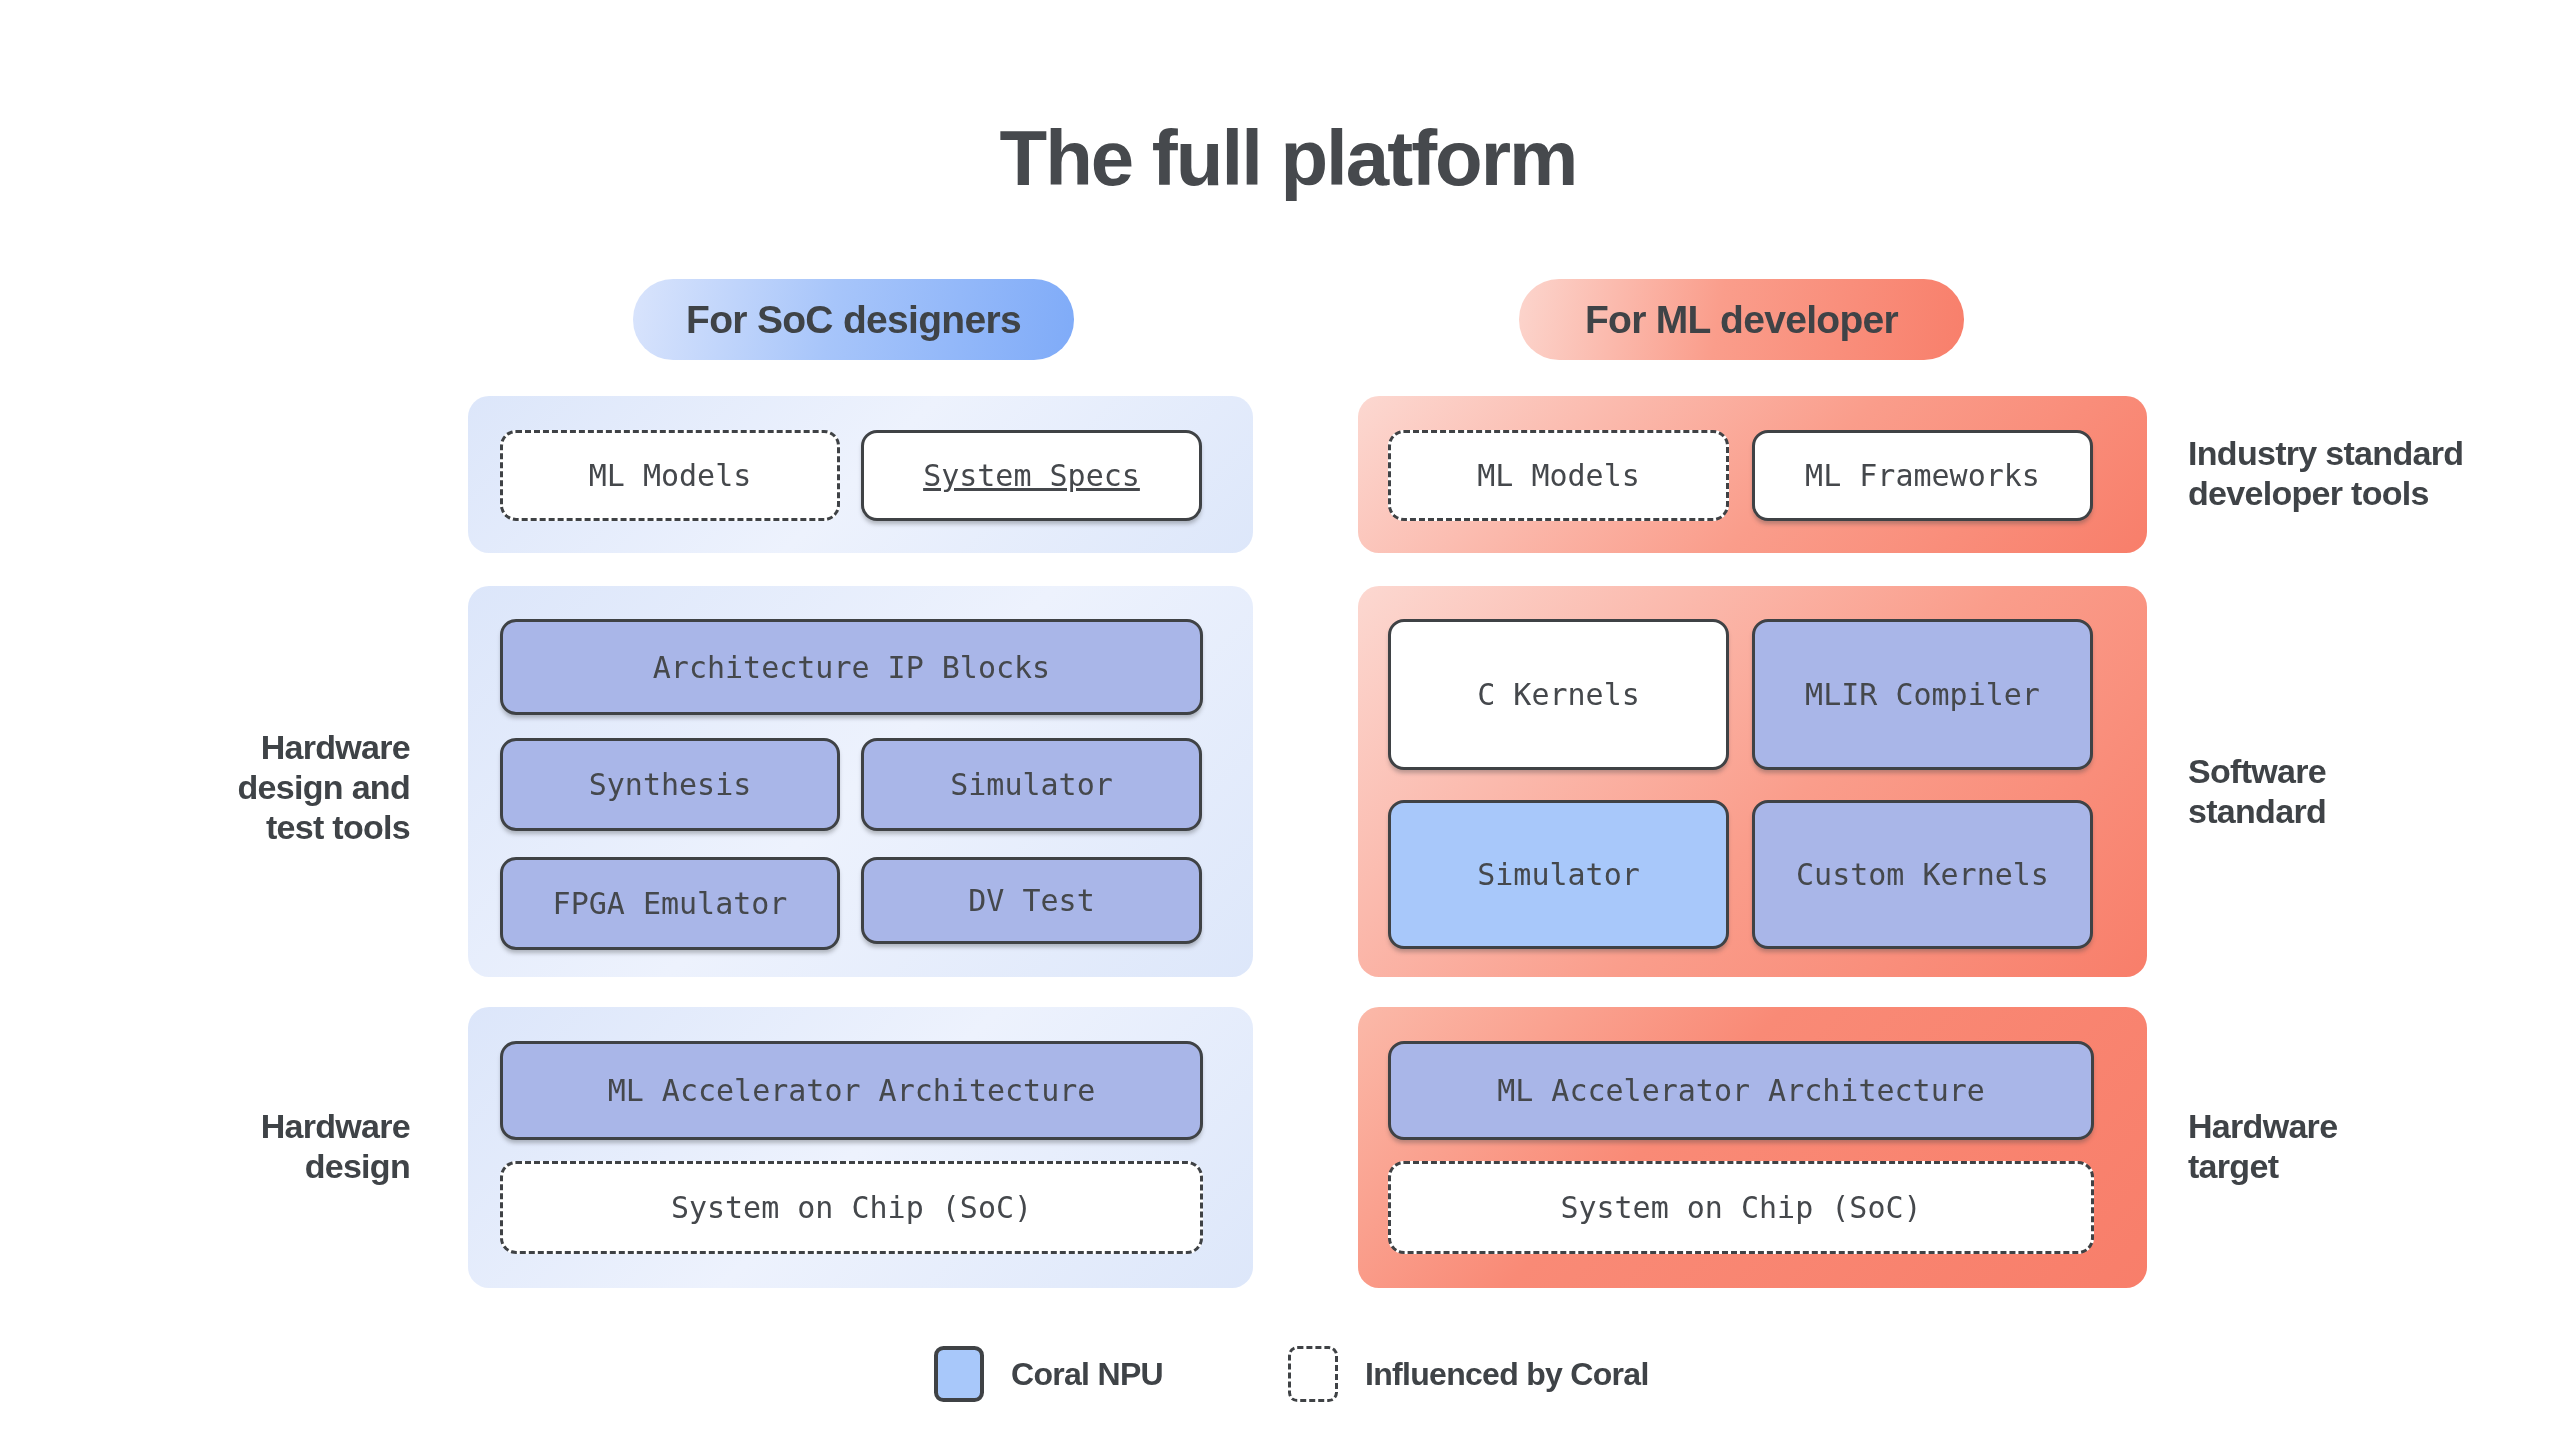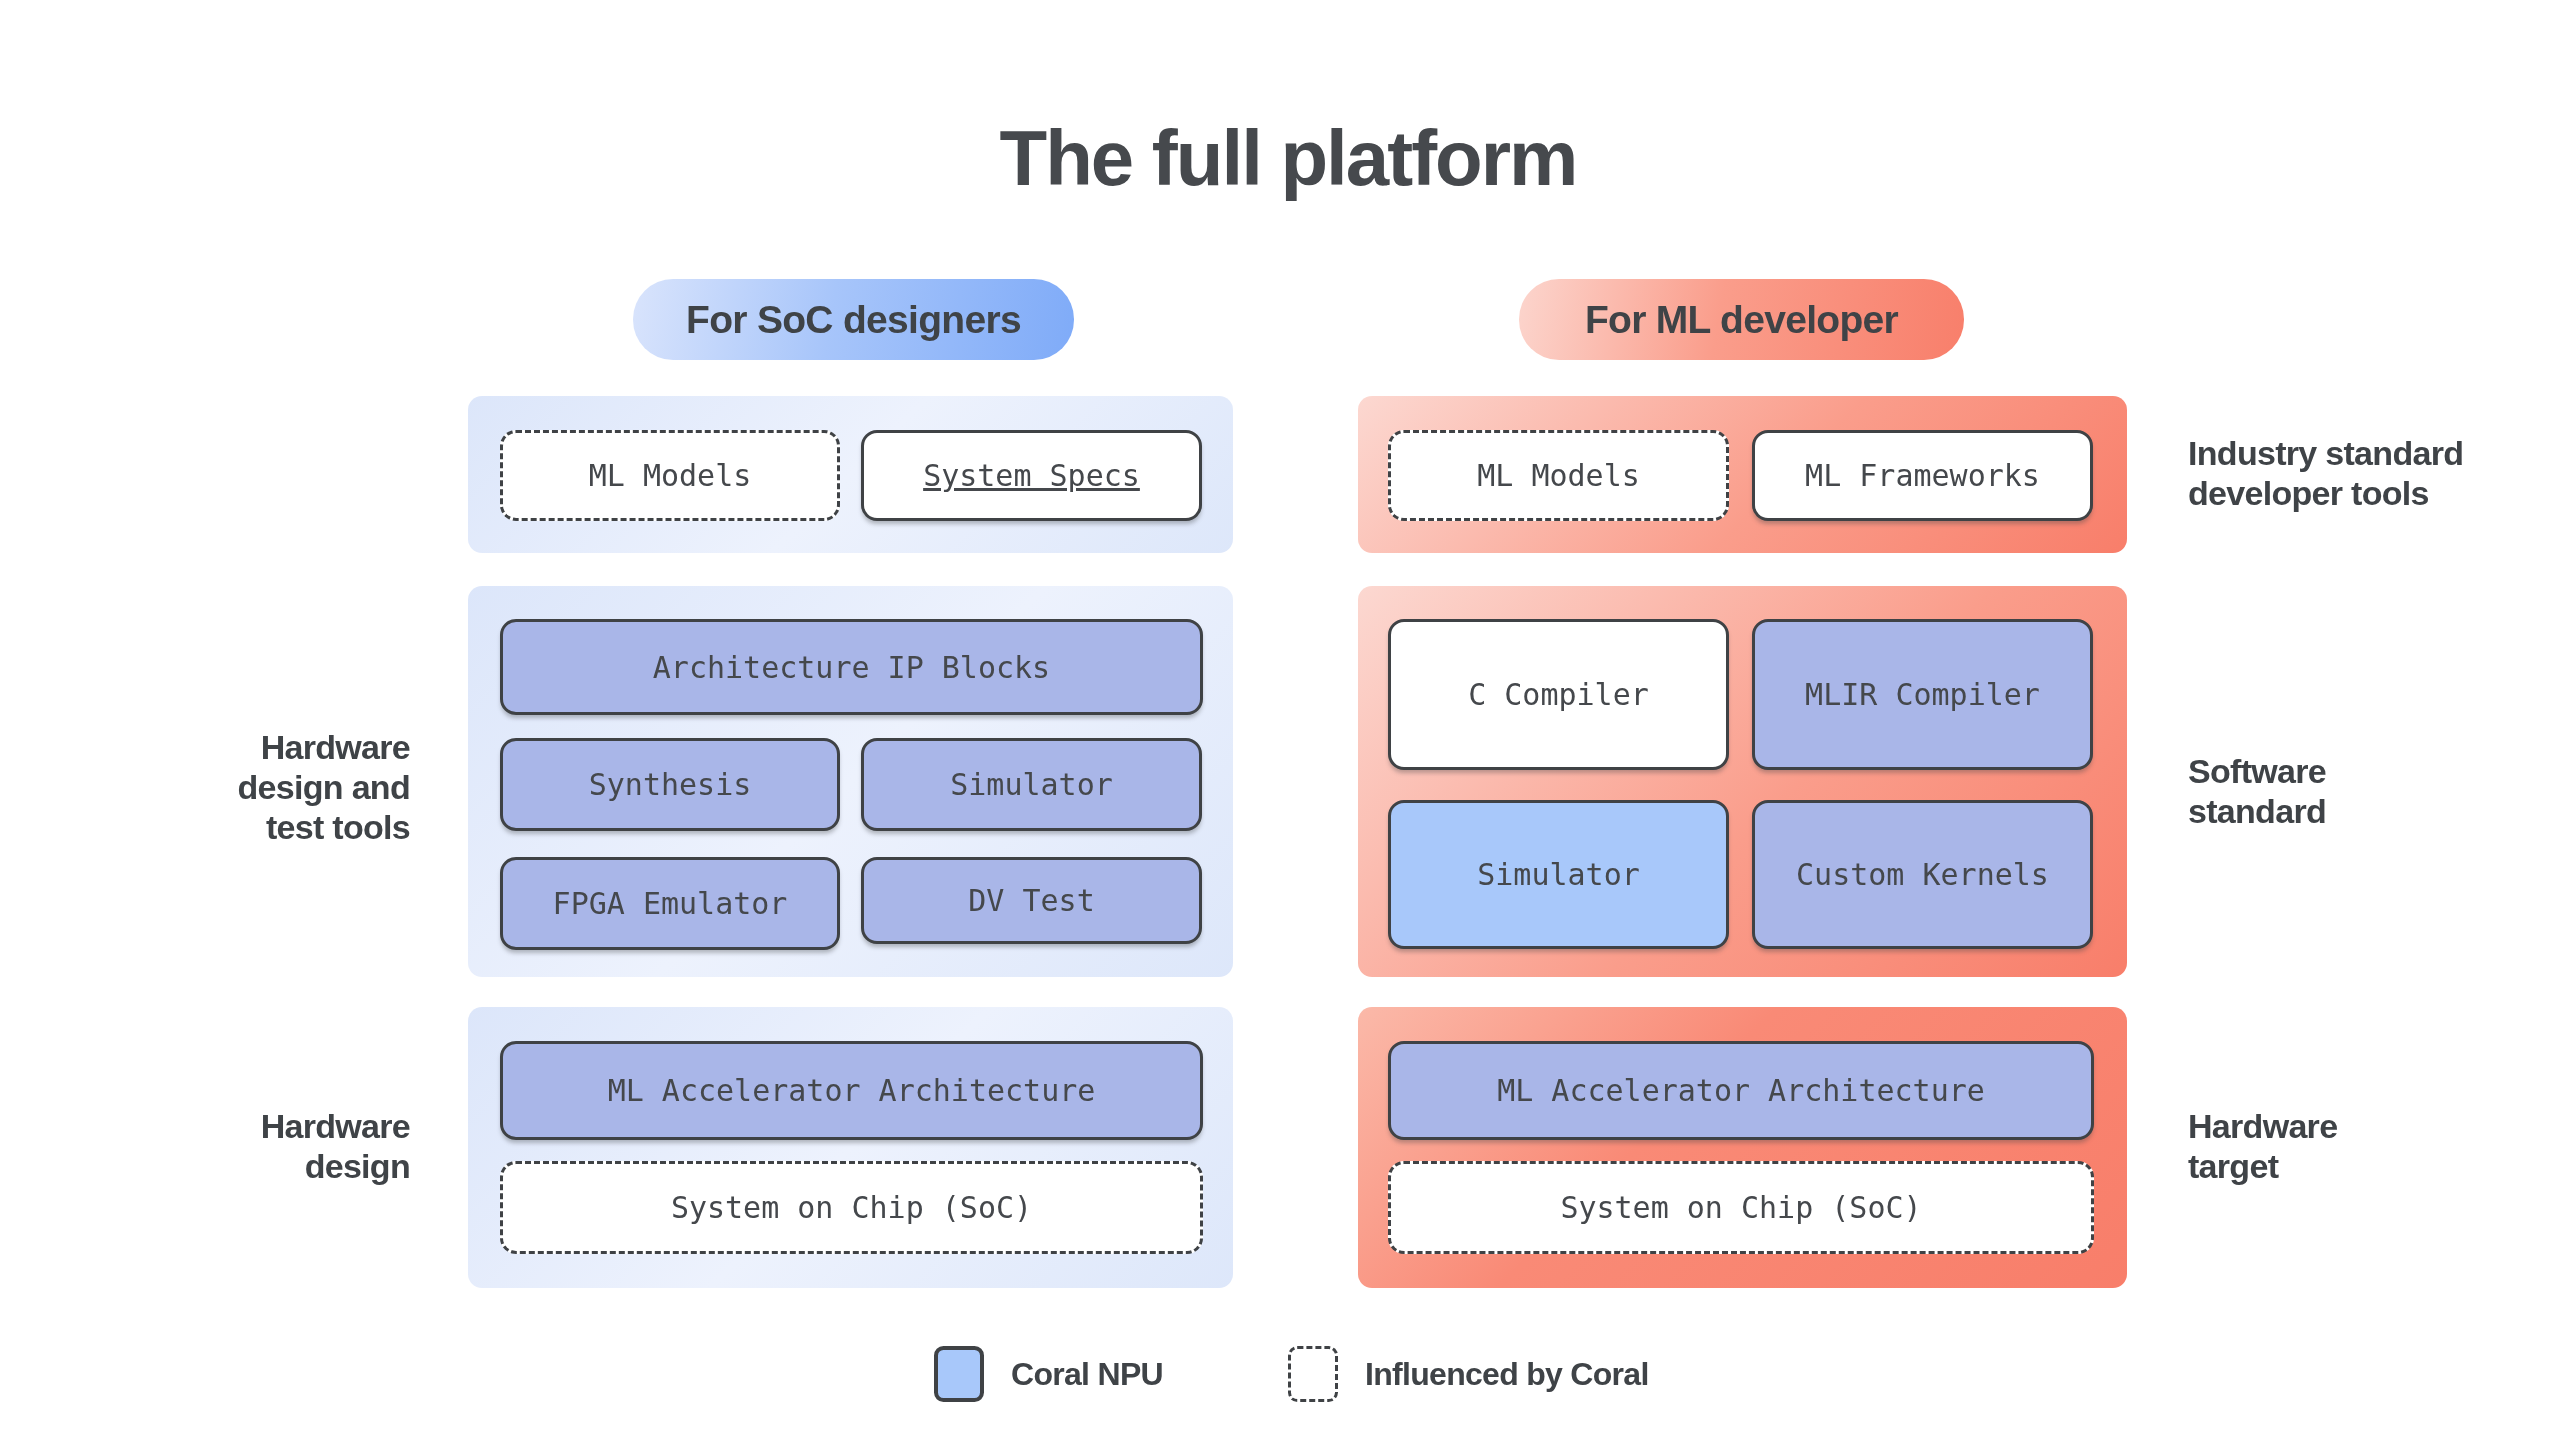--- a/index.html
+++ b/index.html
@@ -37,21 +37,22 @@
     left:633px; top:279px; width:441px;
     background:linear-gradient(100deg,#d9e4fc 0%,#a7c5fa 45%,#7fabf8 100%);
   }
   .pill-red{
     left:1519px; top:279px; width:445px;
     background:linear-gradient(100deg,#fcd5cd 0%,#fa9d8b 45%,#f87f6b 100%);
   }
   
   .panel{
     position:absolute;
-    border-radius:14px;
+    border-radius:21px;
+    padding-left:20px;
   }
   .panel-blue{
     background:linear-gradient(135deg,#dce6fa 0%,#edf2fd 50%,#dde7fa 100%);
   }
   .panel-red{
     background:linear-gradient(135deg,#fcd8d1 0%,#fa9d8b 55%,#f87e6a 100%);
   }
   .panel-red-strong{
     background:linear-gradient(135deg,#fbb9a9 0%,#f98a76 40%,#f87e6a 100%);
   }
@@ -144,21 +145,21 @@
 
   <div class="panel panel-blue" style="left:468px;top:586px;width:765px;height:391px;">
     <div class="box fill-peri" style="left:32px;top:33px;width:703px;height:96px;">Architecture IP Blocks</div>
     <div class="box fill-peri" style="left:32px;top:152px;width:340px;height:93px;">Synthesis</div>
     <div class="box fill-peri" style="left:393px;top:152px;width:341px;height:93px;">Simulator</div>
     <div class="box fill-peri" style="left:32px;top:271px;width:340px;height:93px;">FPGA Emulator</div>
     <div class="box fill-peri" style="left:393px;top:271px;width:341px;height:87px;">DV Test</div>
   </div>
 
   <div class="panel panel-red" style="left:1358px;top:586px;width:769px;height:391px;">
-    <div class="box" style="left:30px;top:33px;width:341px;height:151px;">C Compiler</div>
+    <div class="box" style="left:30px;top:33px;width:341px;height:151px;">C Kernels</div>
     <div class="box fill-peri" style="left:394px;top:33px;width:341px;height:151px;">MLIR Compiler</div>
     <div class="box fill-sky" style="left:30px;top:214px;width:341px;height:149px;">Simulator</div>
     <div class="box fill-peri" style="left:394px;top:214px;width:341px;height:149px;">Custom Kernels</div>
   </div>
 
   <div class="panel panel-blue" style="left:468px;top:1007px;width:765px;height:281px;">
     <div class="box fill-peri" style="left:32px;top:34px;width:703px;height:99px;">ML Accelerator Architecture</div>
     <div class="box dashed" style="left:32px;top:154px;width:703px;height:93px;">System on Chip (SoC)</div>
   </div>
 

